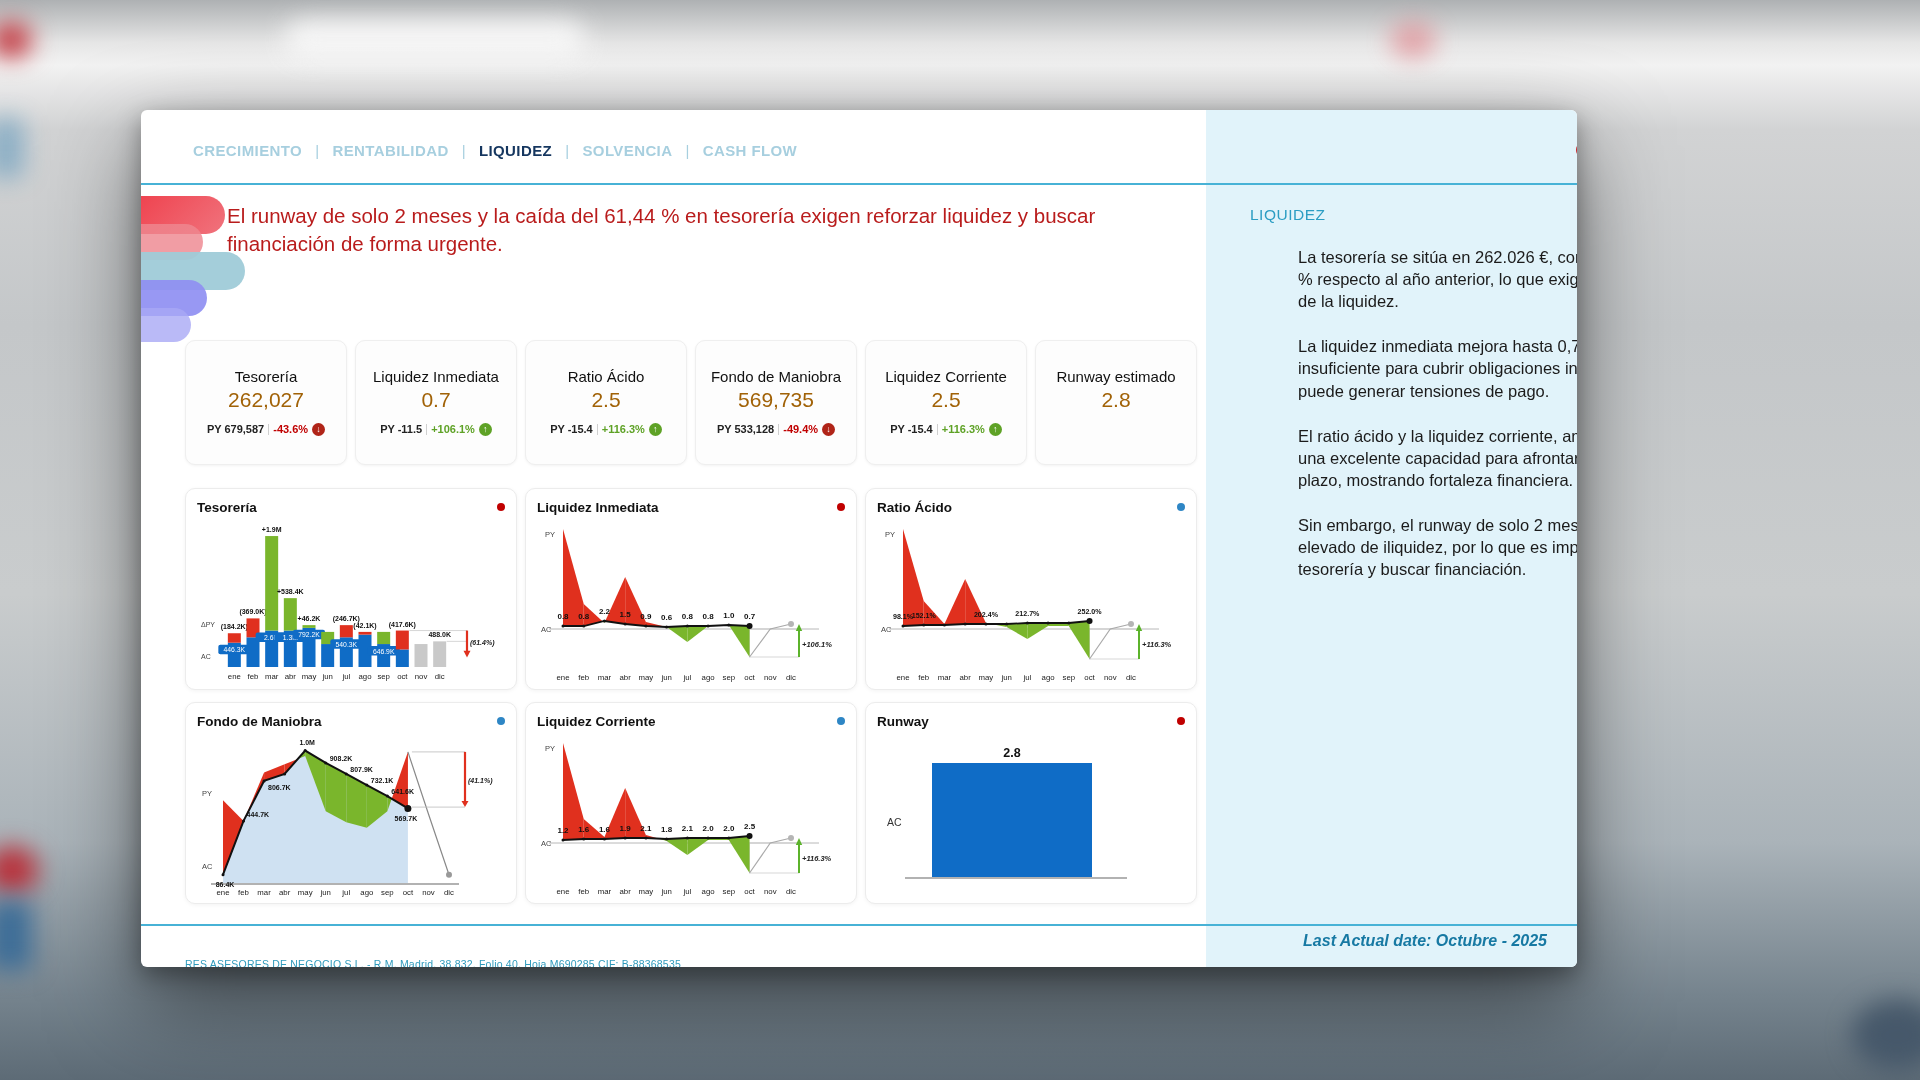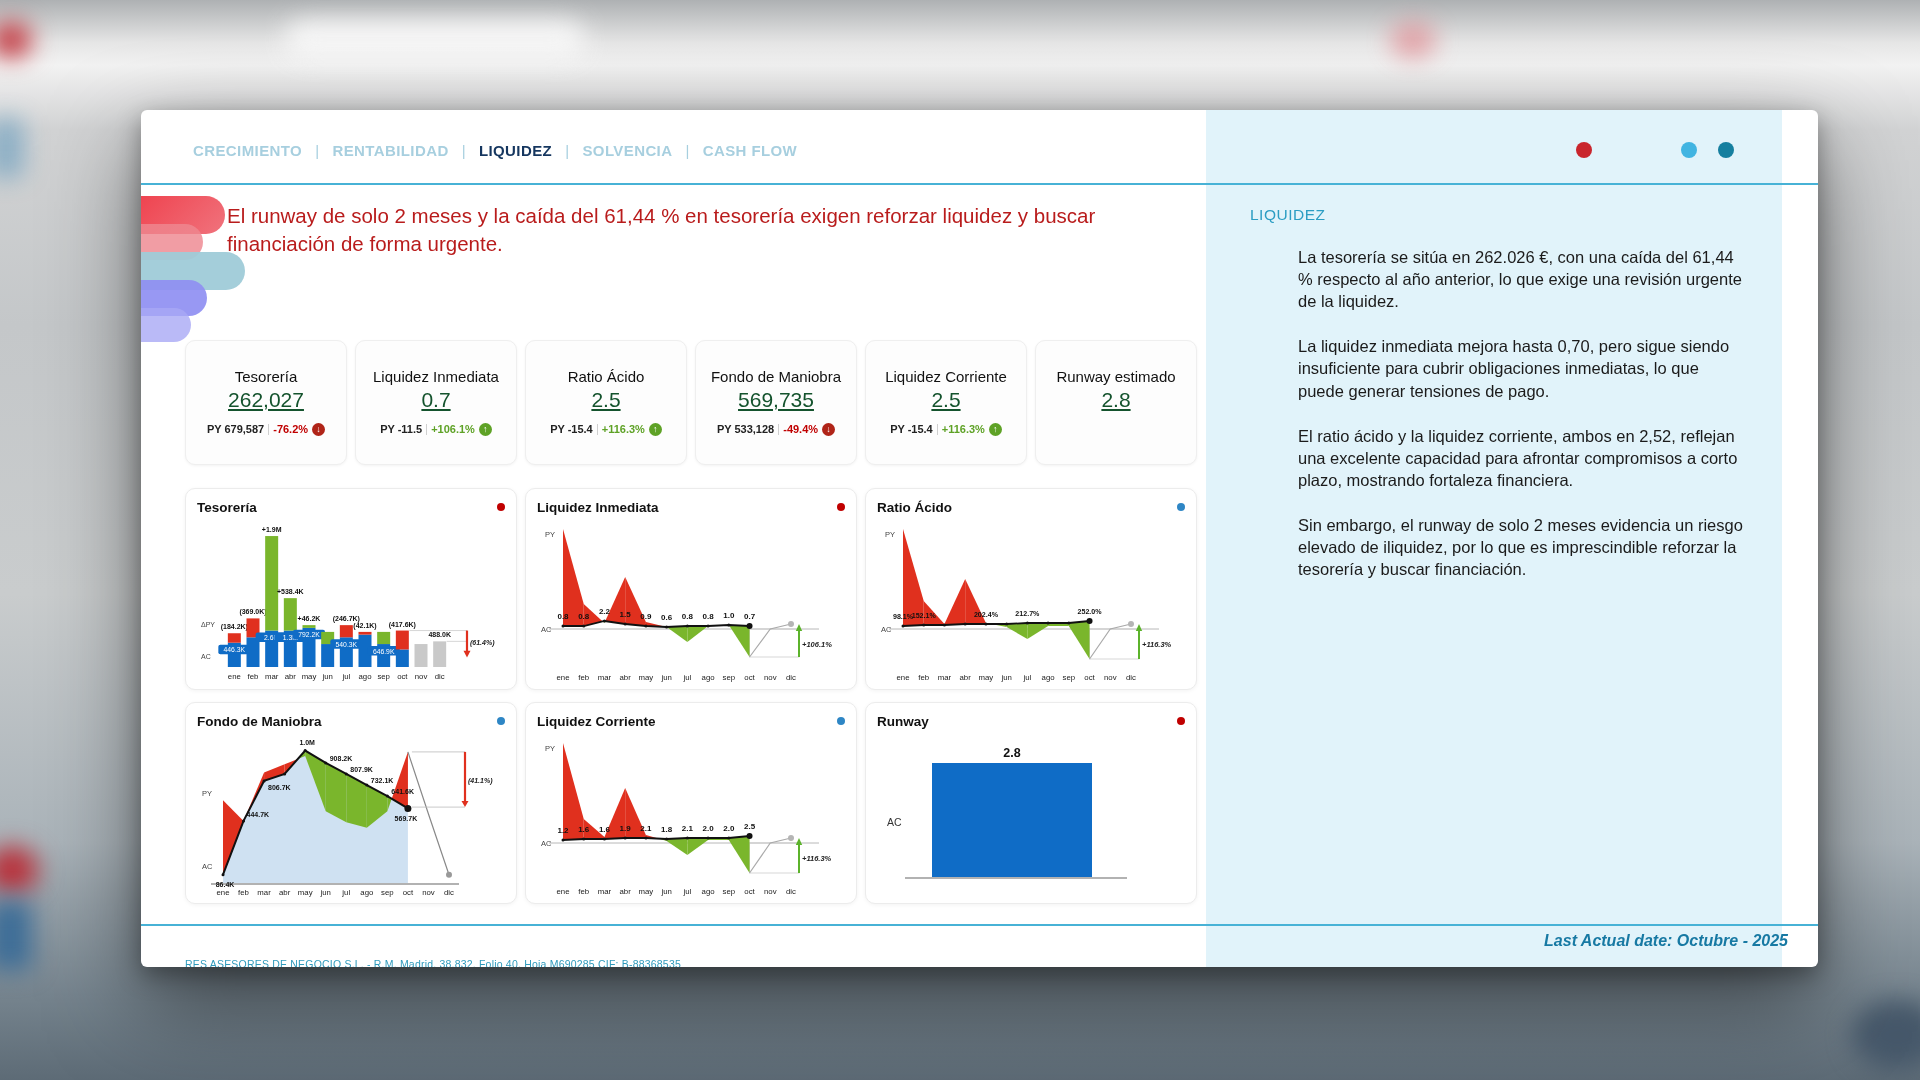--- a/index.html
+++ b/index.html
@@ -2,42 +2,42 @@
 <html><head>
 <meta charset="utf-8">
 <style>
   html,body{margin:0;padding:0;width:1920px;height:1080px;overflow:hidden;
     font-family:"Liberation Sans",sans-serif;background:#b9bcbe;}
   .backdrop{position:absolute;inset:0;
     background:linear-gradient(180deg,#aeb1b3 0%,#e6e6e6 4%,#f2f2f2 6%,#d2d3d4 12%,
       #c4c7c9 30%,#c9cccd 55%,#aab3b9 78%,#76848e 92%,#5d6b76 100%);}
   .blob{position:absolute;border-radius:50%;filter:blur(12px);}
   
-  .card{position:absolute;left:141px;top:110px;width:1677px;height:857px;background:#ffffff;
+  .card{position:absolute;left:141px;top:110px;width:1436px;height:857px;background:#ffffff;
     border-radius:6px;box-shadow:0 35px 90px rgba(0,0,0,.5),0 8px 25px rgba(0,0,0,.35);overflow:hidden;}
   .sidebar{position:absolute;left:1065px;top:0;width:576px;height:857px;background:#e1f3fa;}
   .nav{position:absolute;left:52px;top:32px;display:flex;align-items:center;gap:13px;
     font-size:15px;font-weight:700;letter-spacing:.4px;}
   .nav-tab{color:#a7cfdf;cursor:pointer;}
   .nav-tab.active{color:#15365f;}
   .nav-sep{color:#a7cfdf;font-weight:400;}
   .topline{position:absolute;left:0;right:0;top:73px;height:2px;background:#47b2d6;}
   .win-dot{position:absolute;width:16px;height:16px;border-radius:50%;top:32px;}
   
   .pill{position:absolute;left:0;}
   
   .headline{position:absolute;left:86px;top:92px;width:940px;font-size:20.5px;line-height:1.38;
     color:#b91c1c;}
   
   .kpi-row{position:absolute;left:44px;top:230px;width:1012px;height:125px;display:flex;gap:8px;}
   .kpi-card{flex:1;background:#fdfdfd;border:1px solid #efefef;border-radius:10px;
     box-shadow:0 1px 3px rgba(0,0,0,.05);display:flex;flex-direction:column;align-items:center;
     justify-content:center;padding:8px 4px;}
   .kpi-title{font-size:15px;color:#111;text-align:center;line-height:1.12;}
-  .kpi-value{font-size:21px;color:#14532d;margin-top:2px;text-decoration:underline;}
+  .kpi-value{font-size:21px;color:#a16207;margin-top:2px;}
   .kpi-pyrow{display:flex;align-items:center;gap:4px;margin-top:11px;font-size:11px;font-weight:700;color:#222;}
   .kpi-sep{width:1px;height:11px;background:#cfcfcf;}
   .kpi-badge{width:13px;height:13px;border-radius:50%;color:#fff;font-size:9px;line-height:13px;
     text-align:center;font-weight:700;}
   
   .chart-grid{position:absolute;left:44px;top:378px;width:1012px;display:flex;flex-wrap:wrap;gap:12px 8px;}
   .chart-card{width:332px;height:202px;background:#fff;border:1px solid #ececec;border-radius:10px;
     box-shadow:0 1px 4px rgba(0,0,0,.05);padding:8px 11px 0;box-sizing:border-box;}
   .chart-head{display:flex;justify-content:space-between;align-items:center;height:20px;}
   .chart-title{font-size:13.5px;font-weight:700;color:#111;}
@@ -96,21 +96,21 @@
 
   <div class="headline">El runway de solo 2 meses y la caída del 61,44 % en tesorería exigen reforzar liquidez y buscar financiación de forma urgente.</div>
 
   <div class="kpi-row">
     <div class="kpi-card">
       <div class="kpi-title">Tesorería</div>
       <div class="kpi-value">262,027</div>
       <div class="kpi-pyrow">
           <span class="kpi-py">PY 679,587</span>
           <span class="kpi-sep"></span>
-          <span class="kpi-change" style="color: rgb(192, 0, 0);">-76.2%</span>
+          <span class="kpi-change" style="color: rgb(192, 0, 0);">-43.6%</span>
           <span class="kpi-badge" style="background: rgb(176, 36, 24);">↓</span>
         </div>
     </div>
     <div class="kpi-card">
       <div class="kpi-title">Liquidez Inmediata</div>
       <div class="kpi-value">0.7</div>
       <div class="kpi-pyrow">
           <span class="kpi-py">PY -11.5</span>
           <span class="kpi-sep"></span>
           <span class="kpi-change" style="color: rgb(94, 162, 38);">+106.1%</span>

